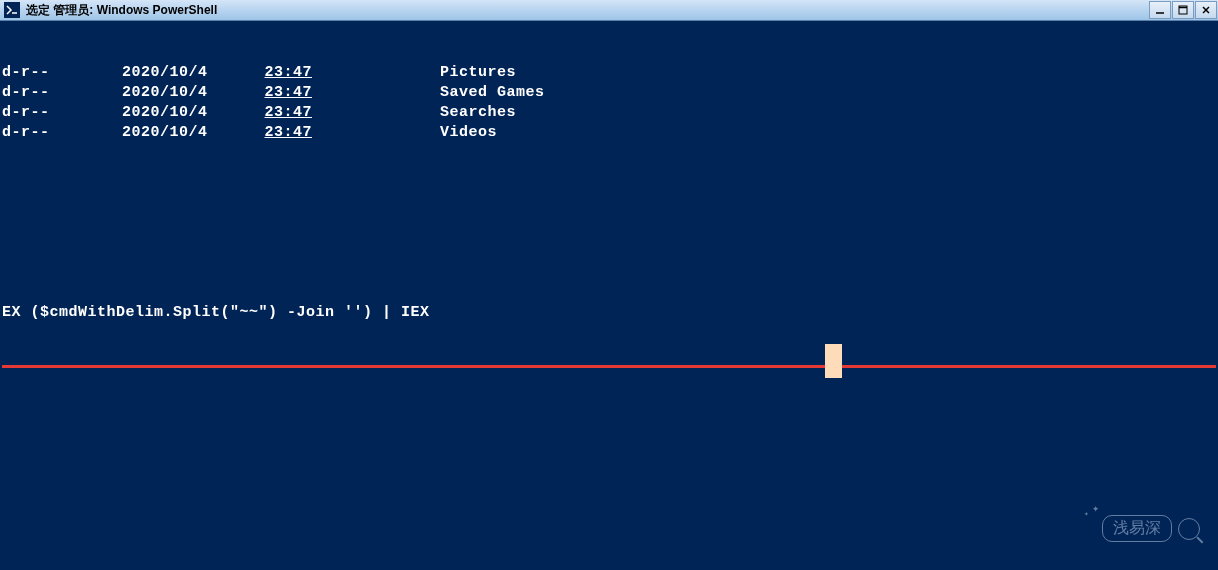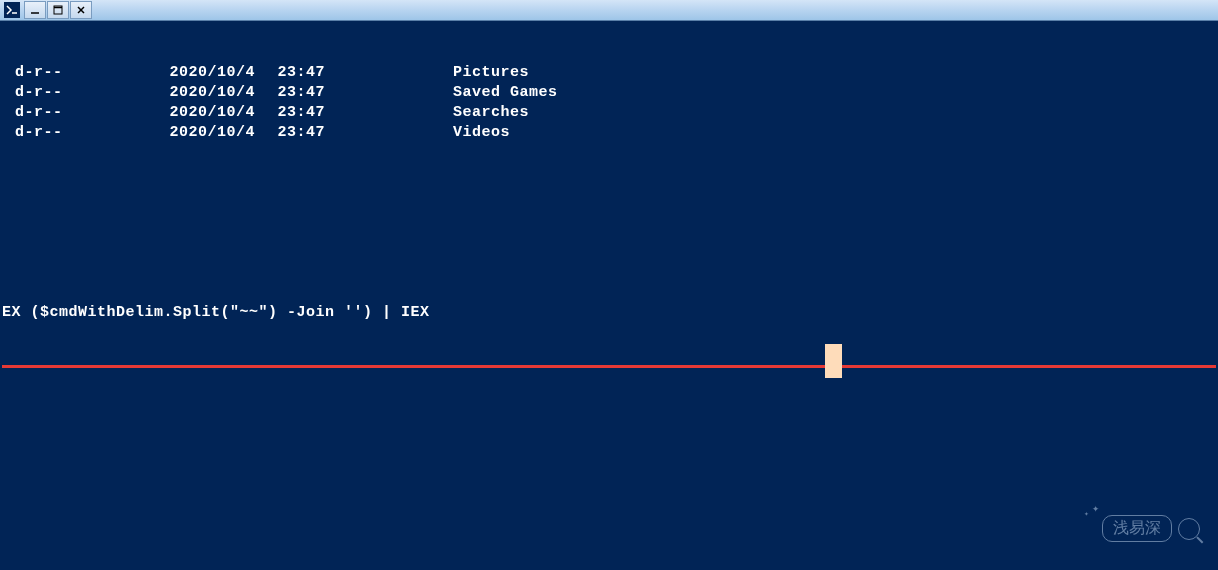--- a/index.html
+++ b/index.html
@@ -69,23 +69,23 @@
     .terminal {
       padding: 2px 2px;
       line-height: 20px;
       white-space: pre;
       font-weight: bold;
       letter-spacing: 0.5px;
     }
     .row {
       display: flex;
     }
-    .col-mode { width: 120px; margin-left: 13px; }
-    .col-date { width: 120px; text-align: right; }
-    .col-time { width: 80px; text-align: right; padding-right: 10px;}
+    .col-mode { width: 120px; }
+    .col-date { width: 120px; text-align: left; }
+    .col-time { width: 80px; text-align: right; padding-right: 10px; text-decoration: underline;}
     .col-length { width: 100px; text-align: right; }
     .col-name { padding-left: 18px; }
     .red-underline {
       border-bottom: 3px solid #e53935;
       height: 3px;
       margin-top: 2px;
       margin-bottom: 2px;
     }
     .cursor-block {
       position: absolute;
@@ -138,20 +138,21 @@
 </head>
 <body>
 
 <div class="titlebar">
   <span class="titlebar-icon">
     <svg viewBox="0 0 16 16">
         <rect width="16" height="16" fill="#012456"></rect>
         <path d="M3 4l4 4-4 4M8 11h5" stroke="#fff" stroke-width="1.5" fill="none"></path>
       </svg>
   </span>
+  <span class="titlebar-text">选定 管理员: Windows PowerShell</span>
   <div class="titlebar-buttons">
     <div class="titlebar-btn">
       <svg viewBox="0 0 10 10">
           <line x1="1" y1="8" x2="9" y2="8" stroke="#000" stroke-width="1.5"></line>
         </svg>
     </div>
     <div class="titlebar-btn">
       <svg viewBox="0 0 10 10">
           <rect x="1" y="1" width="8" height="8" stroke="#000" stroke-width="1" fill="none"></rect>
           <line x1="1" y1="2.5" x2="9" y2="2.5" stroke="#000" stroke-width="1.5"></line>

